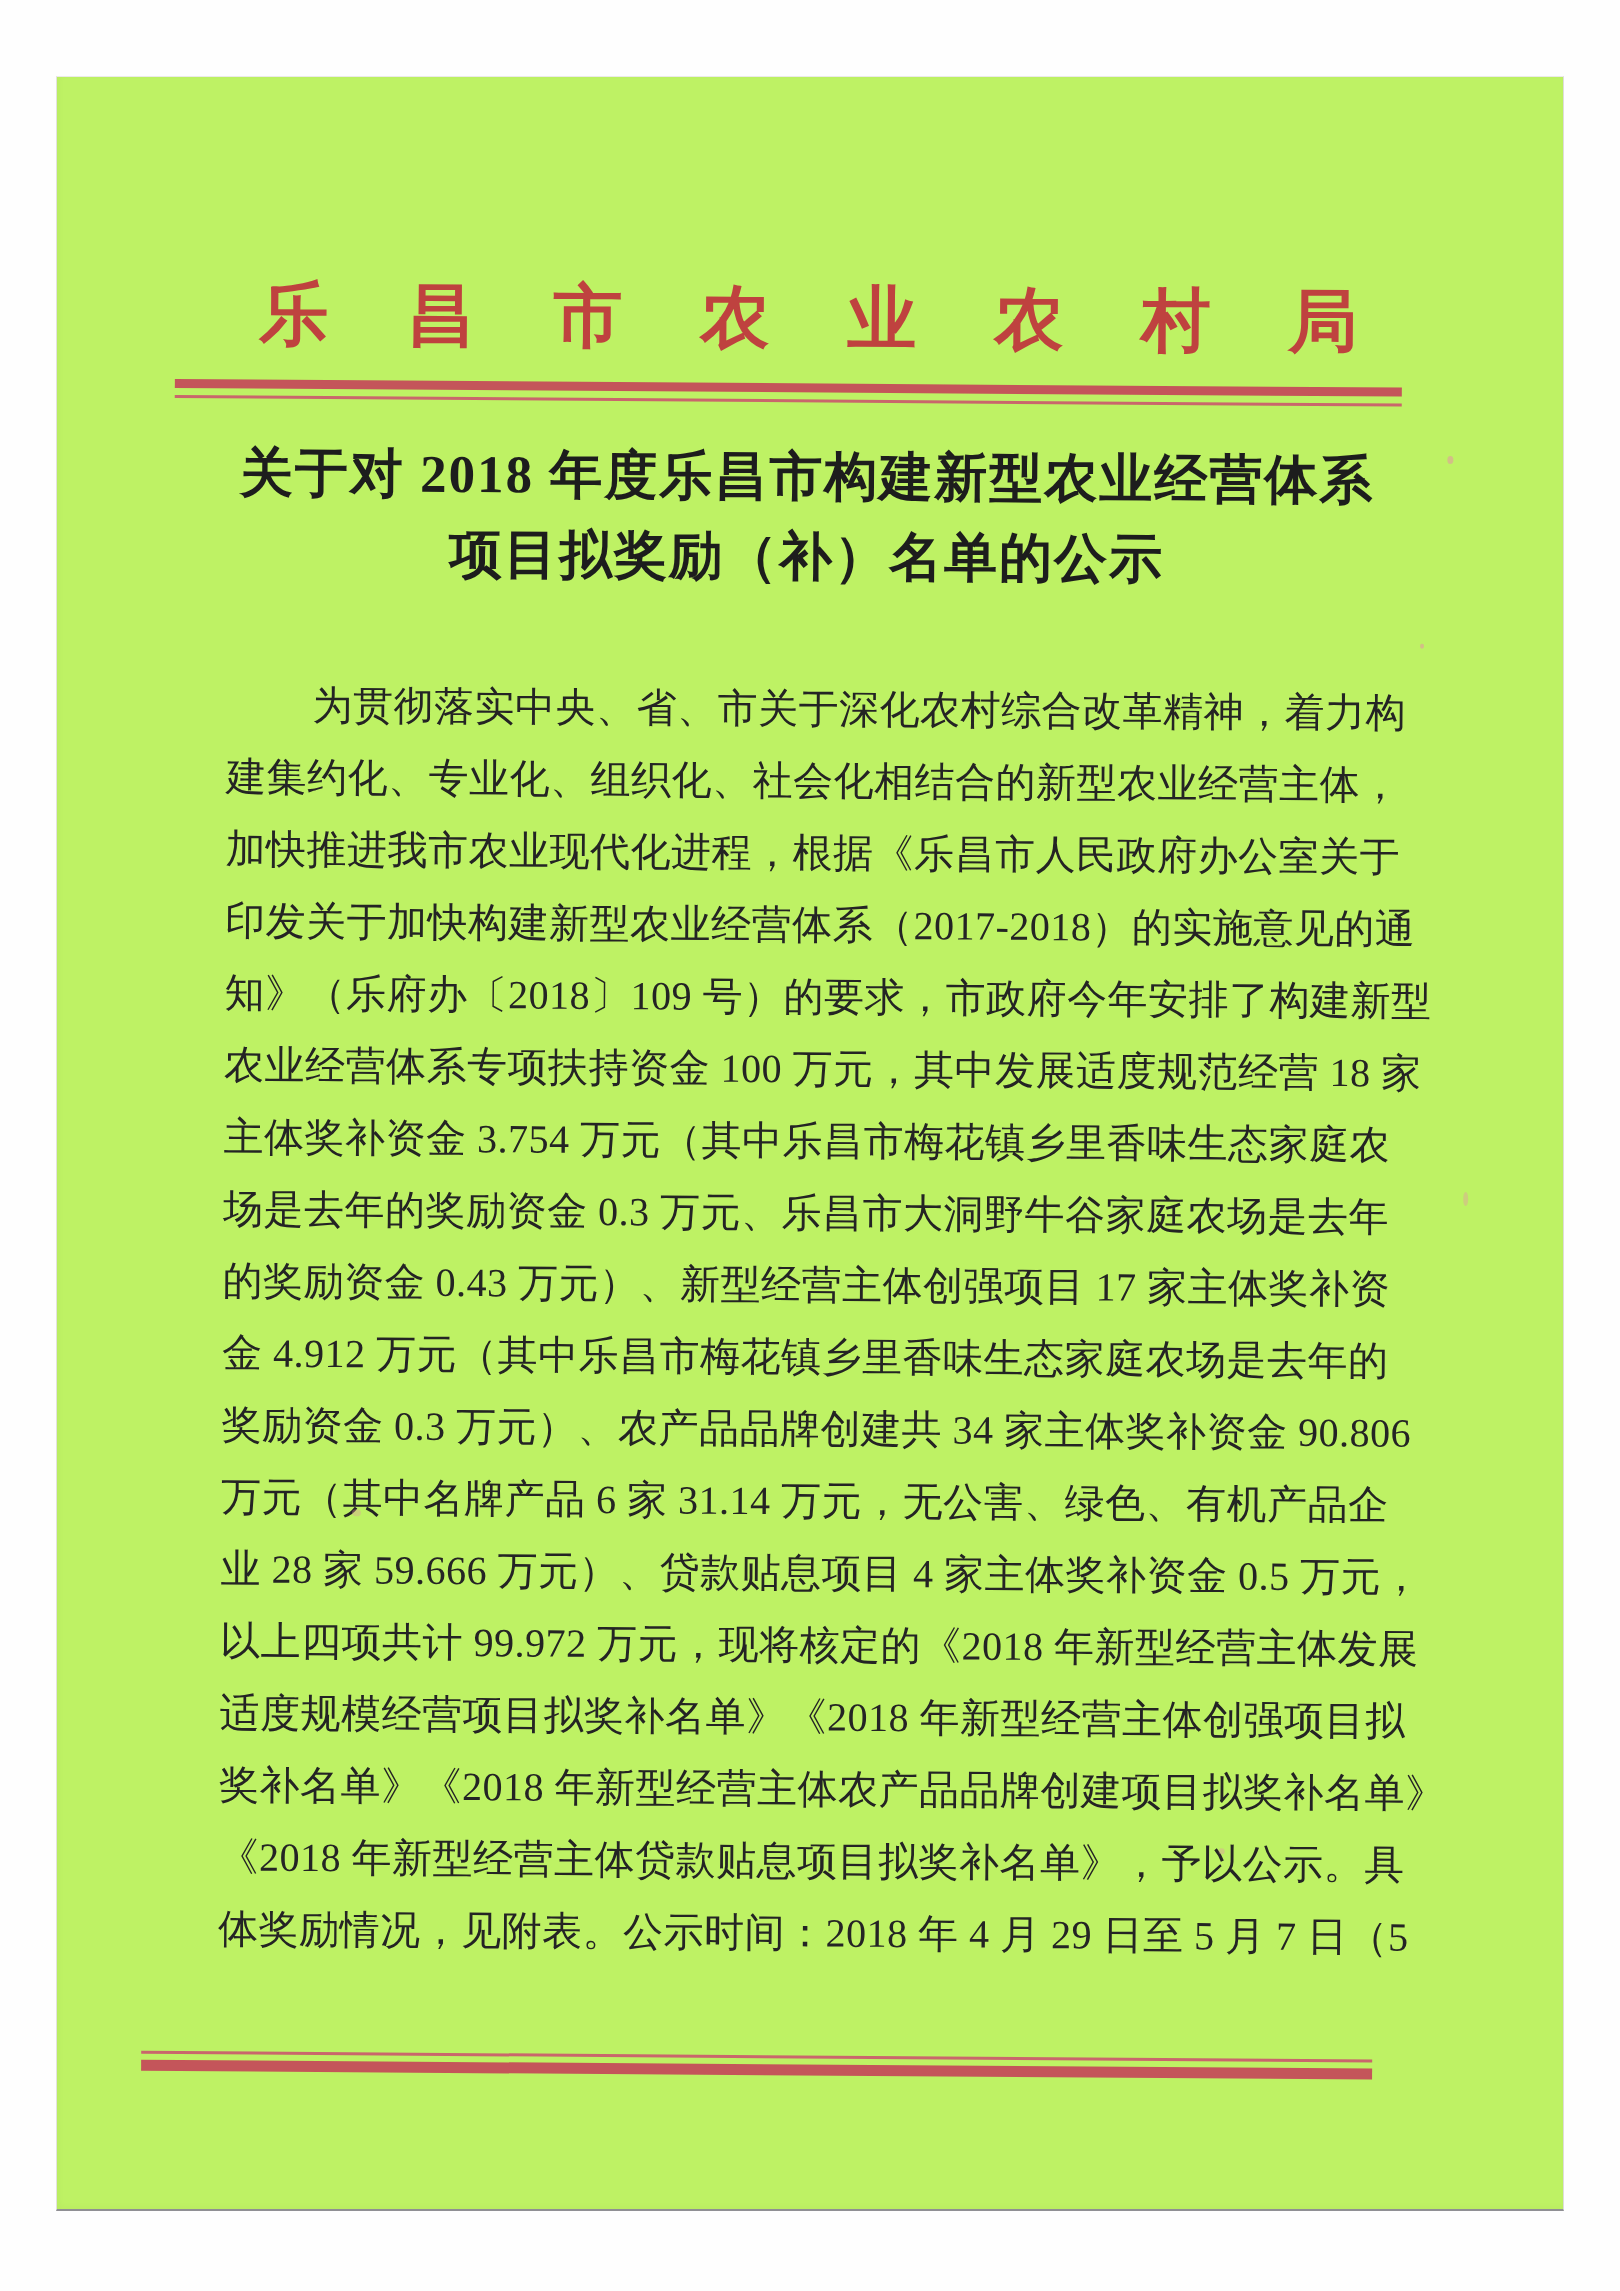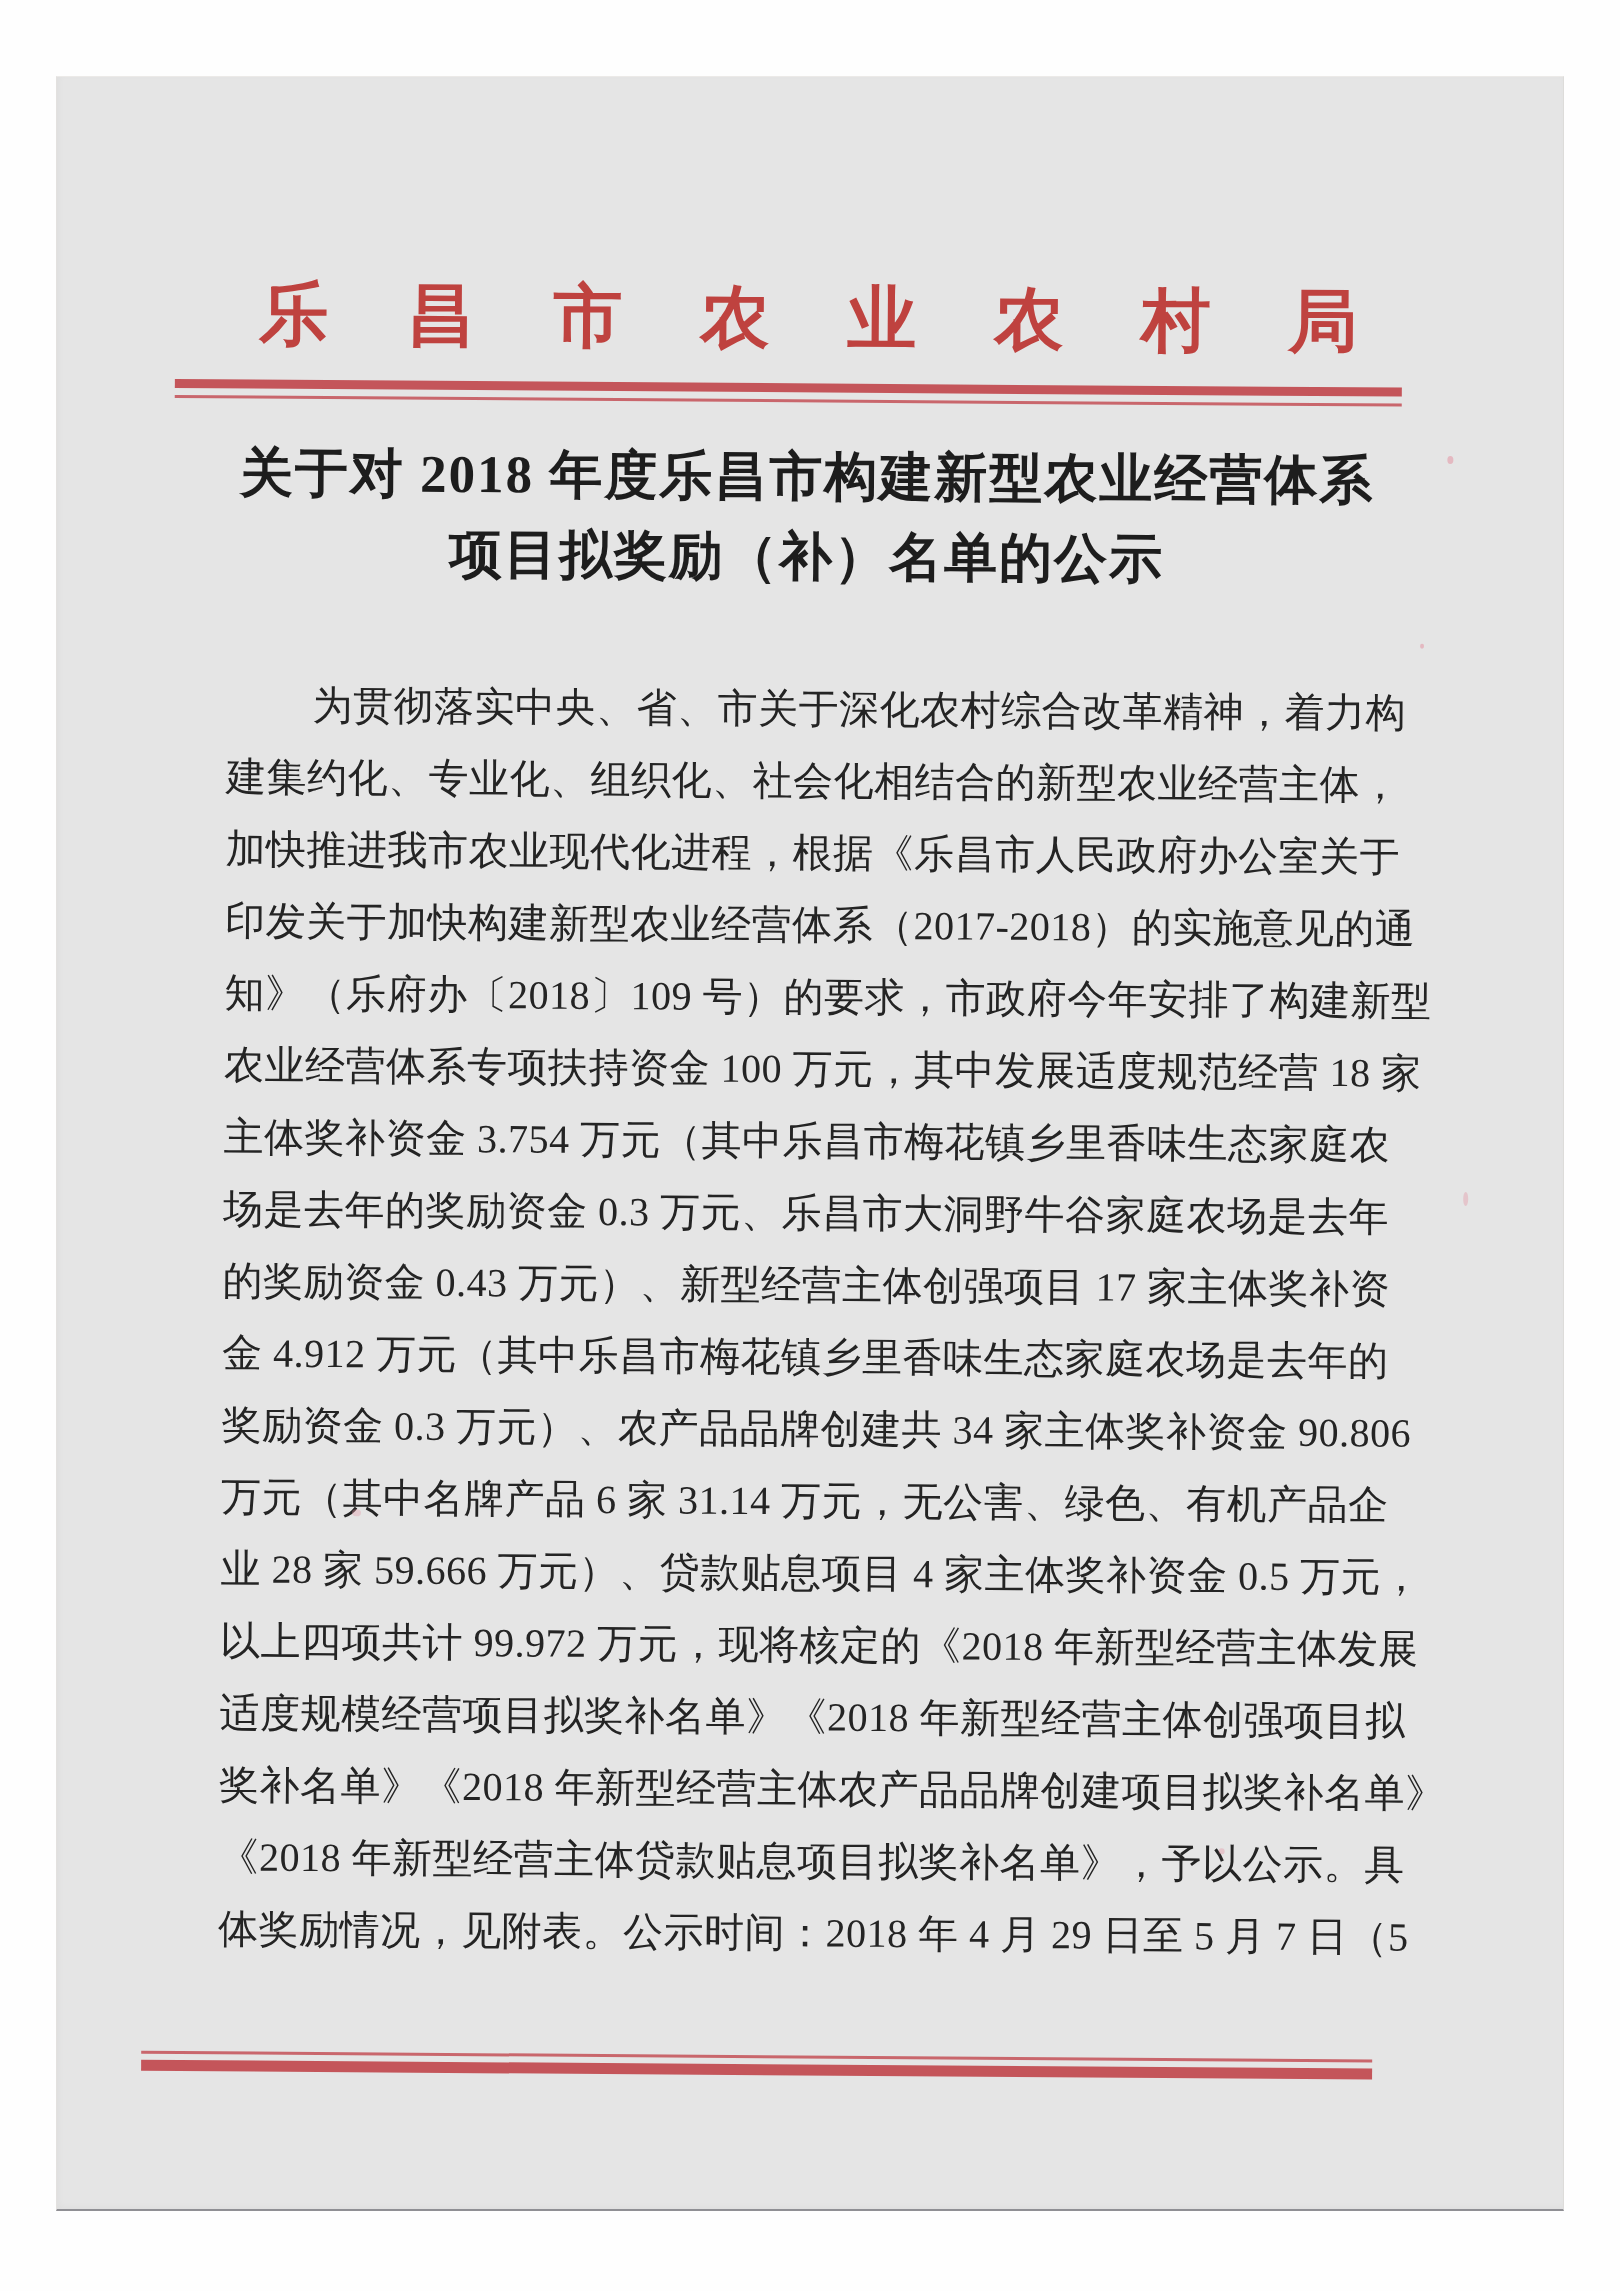--- a/index.html
+++ b/index.html
@@ -15,21 +15,21 @@
     background: #fefefe;
     overflow: hidden;
   }
   
   .paper {
     position: absolute;
     left: 56px;
     top: 76px;
     width: 1506px;
     height: 2132px;
-    background: #e5e5e5;
+    background: #bef264;
     border-top: 1px solid #eceae8;
     border-left: 1px solid #e3e1df;
     border-right: 1px solid #dddcda;
     border-bottom: 2.9px solid #8f8f94;
     box-shadow: inset 2px -2px 5.9px rgba(0,0,0,0.03);
   }
   
   .skew {
     position: absolute;
     left: 0; top: 0;

